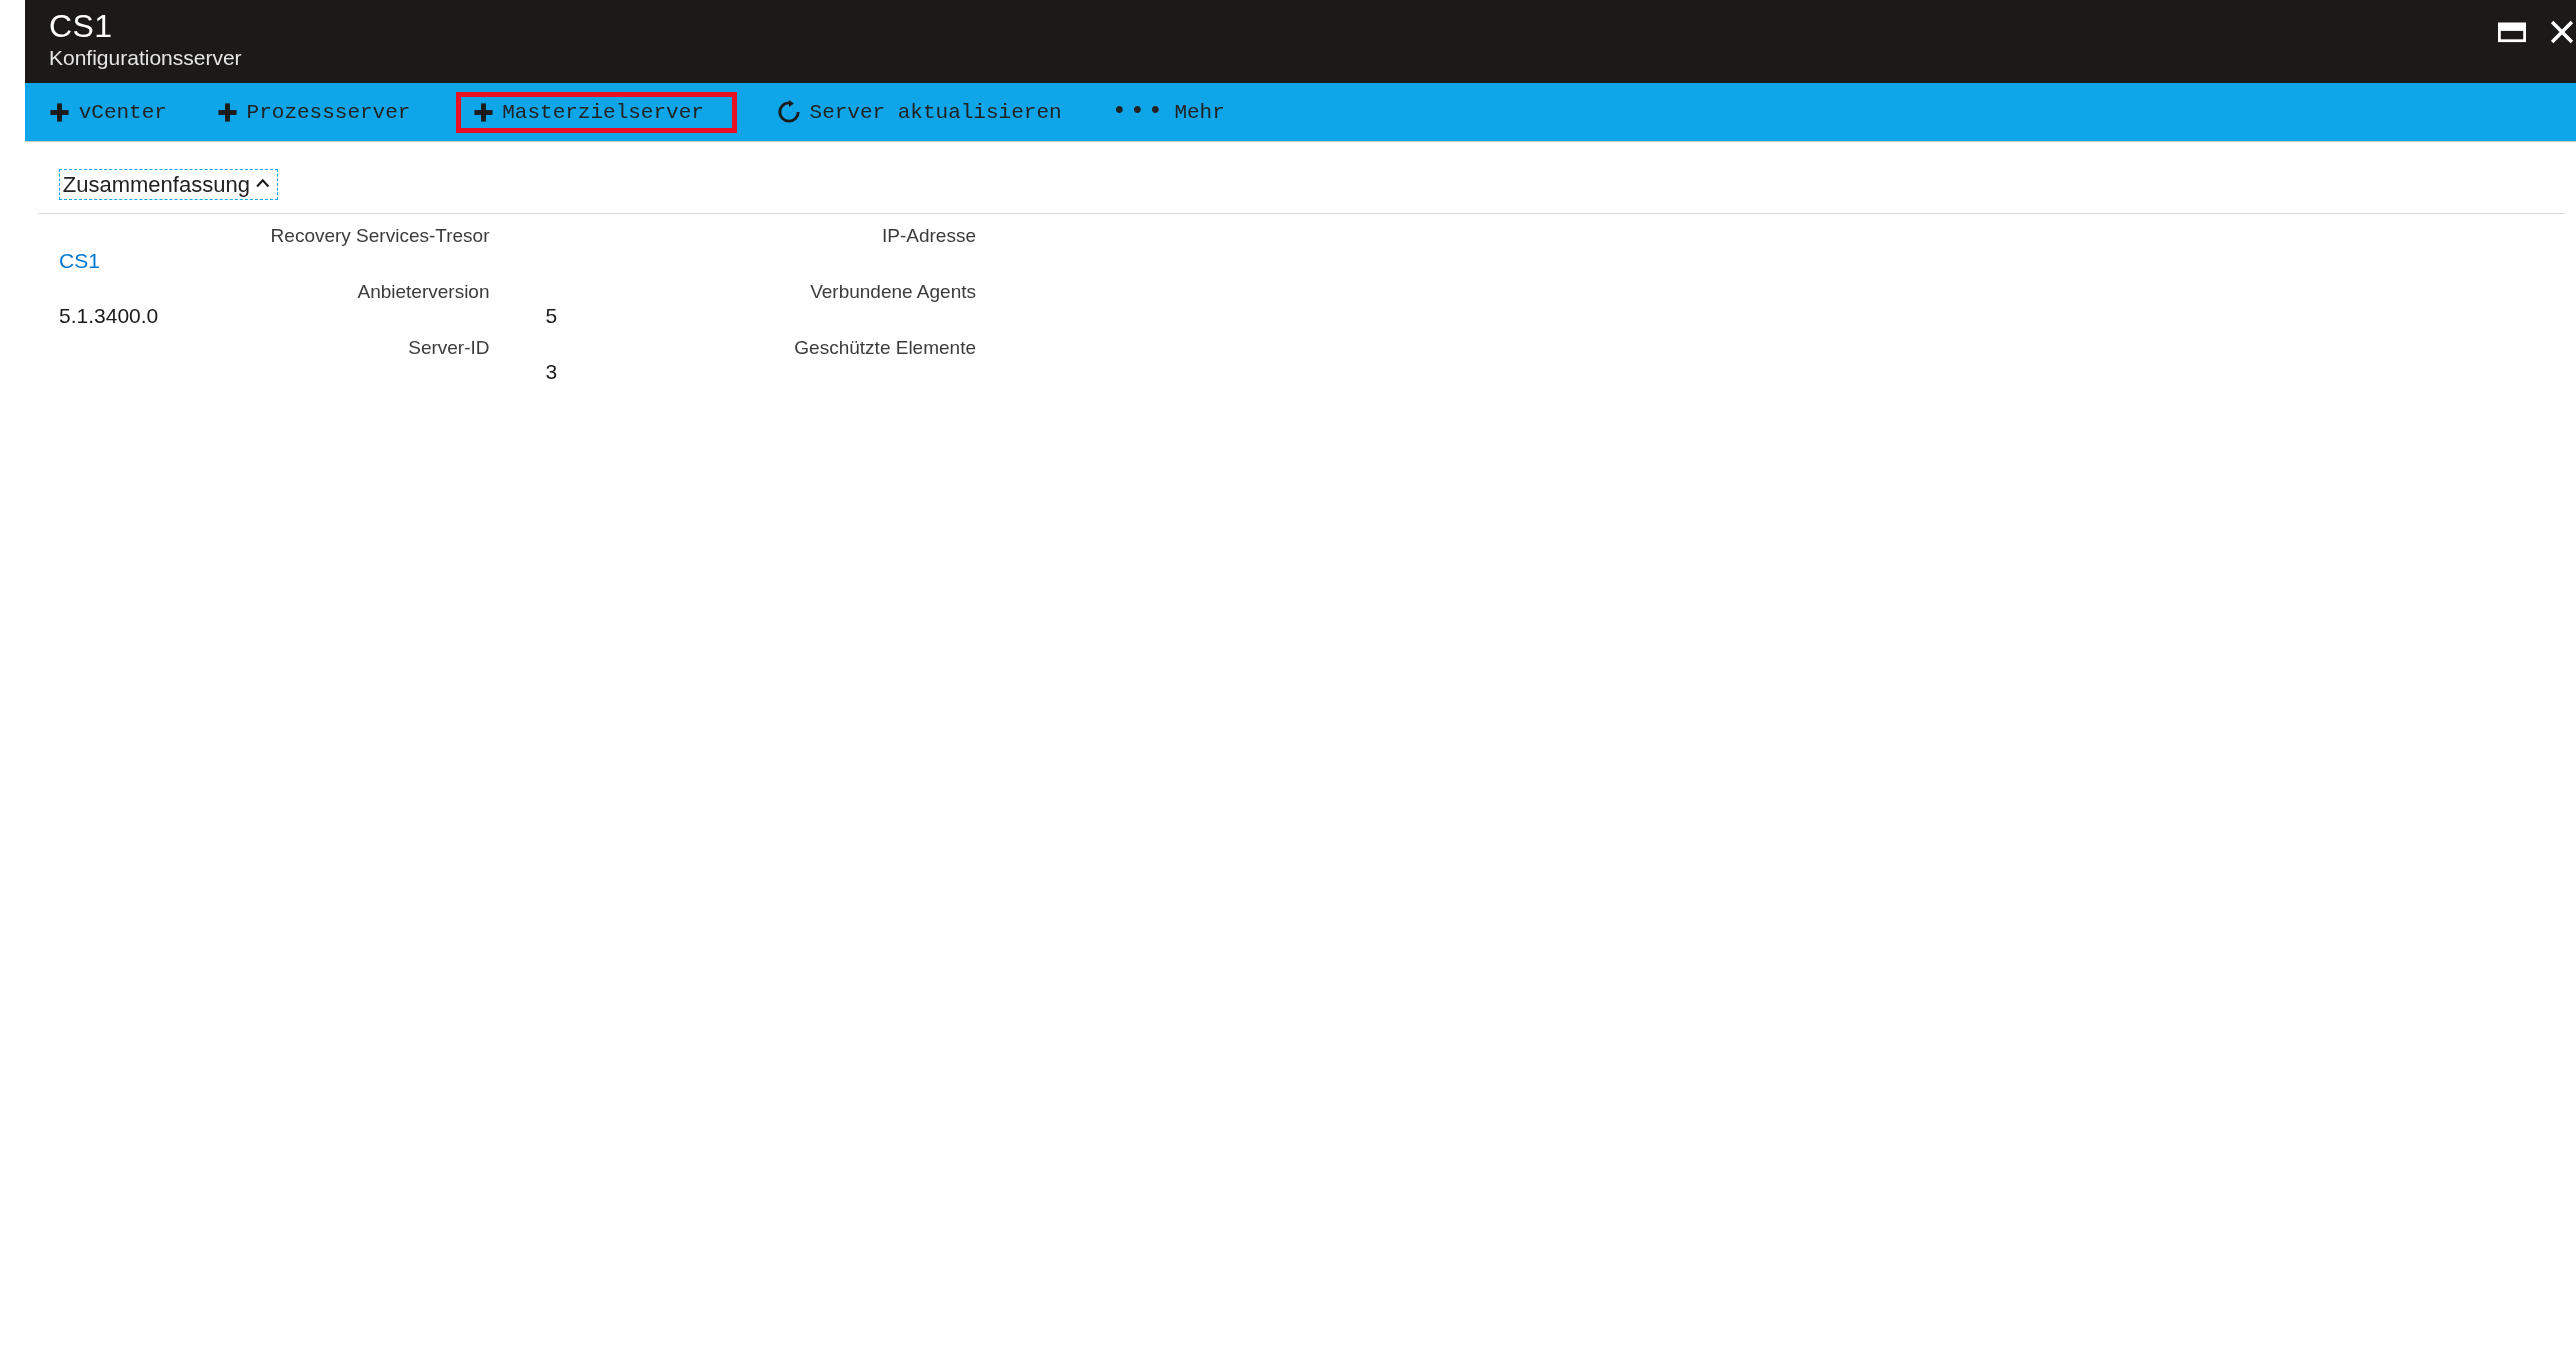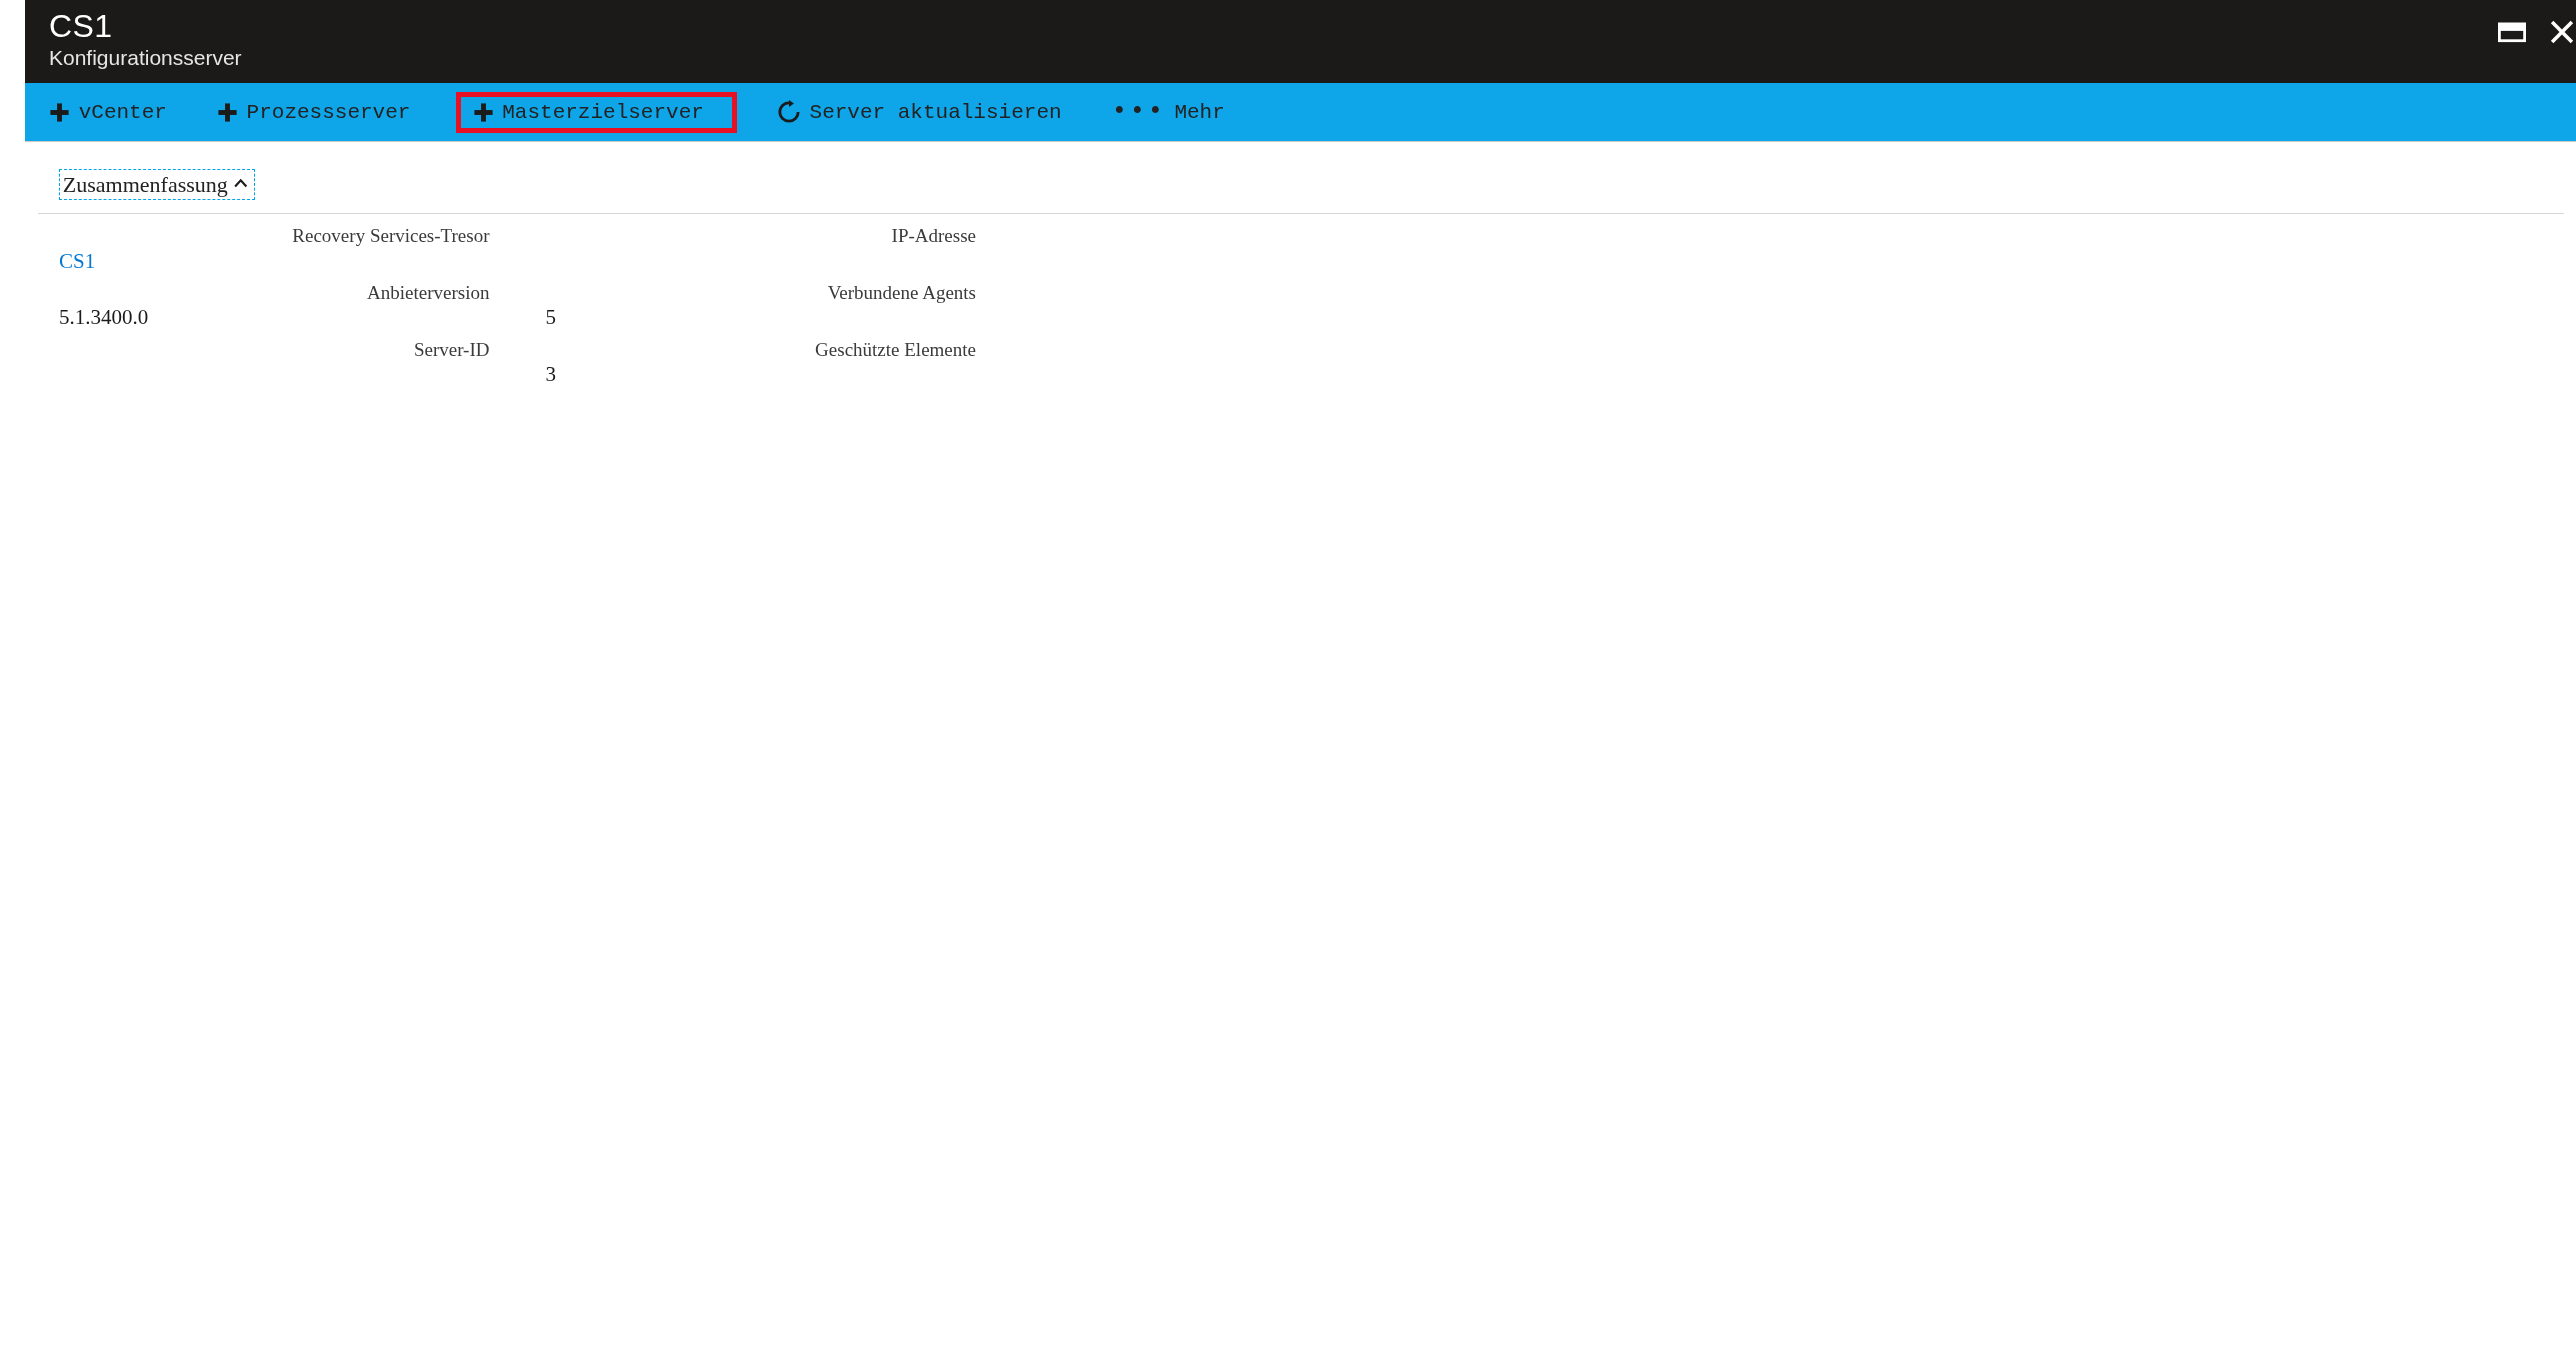--- a/index.html
+++ b/index.html
@@ -90,21 +90,20 @@
   
   .blade-body {
     flex: 1 1 auto;
     overflow: auto;
     position: relative;
     display: flex;
   }
   .content {
     flex: 1 1 auto;
     padding: 13px;
-    font-family: Liberation Serif, serif;
   }
   .scroll-gutter {
     width: 24px;
     background: #eceaea;
     display: flex;
     align-items: flex-start;
     justify-content: center;
     padding-top: 4.2px;
   }
   .scroll-gutter svg { display:block; }

